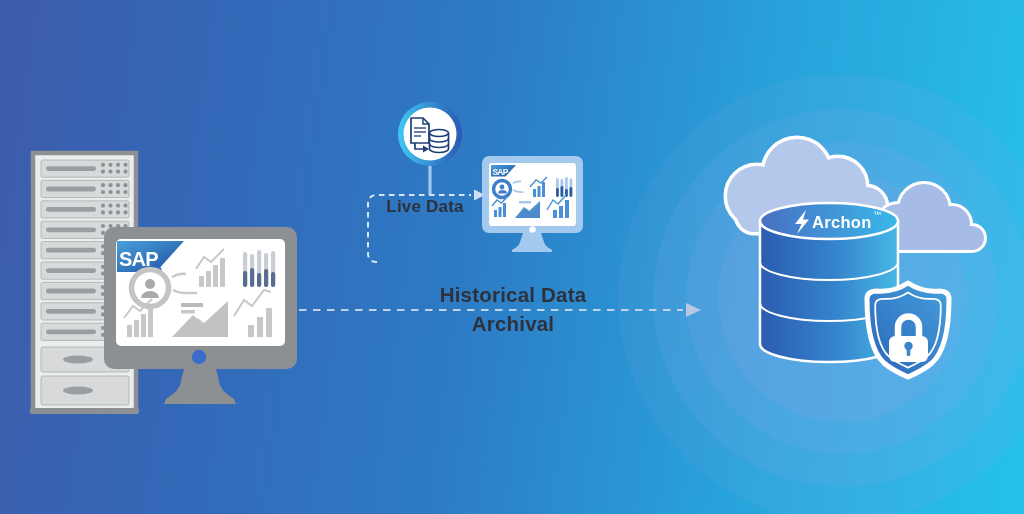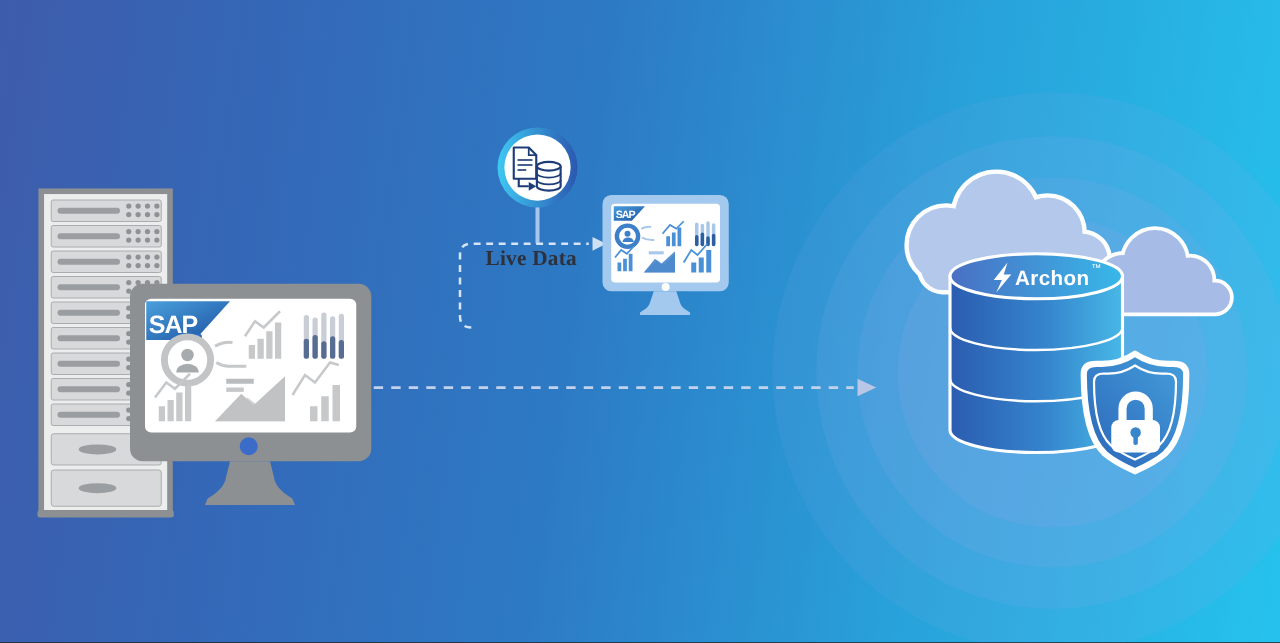--- a/index.html
+++ b/index.html
@@ -6,21 +6,21 @@
   .canvas{
     position:relative;width:1024px;height:514px;overflow:hidden;
     background:linear-gradient(98deg,#3e5cab 0%,#3566b6 18%,#2d7ac4 45%,#28a2da 72%,#26c2ed 100%);
     font-family:"Liberation Sans","DejaVu Sans",sans-serif;
   }
   .scene{position:absolute;left:0;top:0;width:1024px;height:514px;}
   .label{
     position:absolute;color:#2e313b;font-weight:700;text-align:center;
     letter-spacing:.2px;
   }
-  #live-data-label{left:381px;top:197px;width:88px;font-size:17px;line-height:20px;font-family:Liberation Serif, serif;}
+  #live-data-label{left:381px;top:197px;width:88px;font-size:17px;line-height:20px;}
   #historical-label{left:401px;top:280px;width:224px;font-size:20.5px;line-height:29px;white-space:pre-line;}
   .sap-text{font-weight:700;letter-spacing:-.8px;}
   .archon-text{font-weight:700;letter-spacing:.3px;}
 </style>
 </head>
 <body>
 
 <div class="canvas">
 
 <svg class="scene" viewBox="0 0 1024 514">
@@ -394,14 +394,16 @@
       <g fill="#4a90d6">
             <rect x="553" y="210" width="4" height="8"></rect>
             <rect x="559" y="206" width="4" height="12"></rect>
             <rect x="565" y="200" width="4" height="18"></rect>
           </g>
     </g>
   </g>
 </svg>
 
 <div id="live-data-label" class="label">Live Data</div>
+<div id="historical-label" class="label">Historical Data
+Archival</div>
 
 </div>
 
 </body></html>

